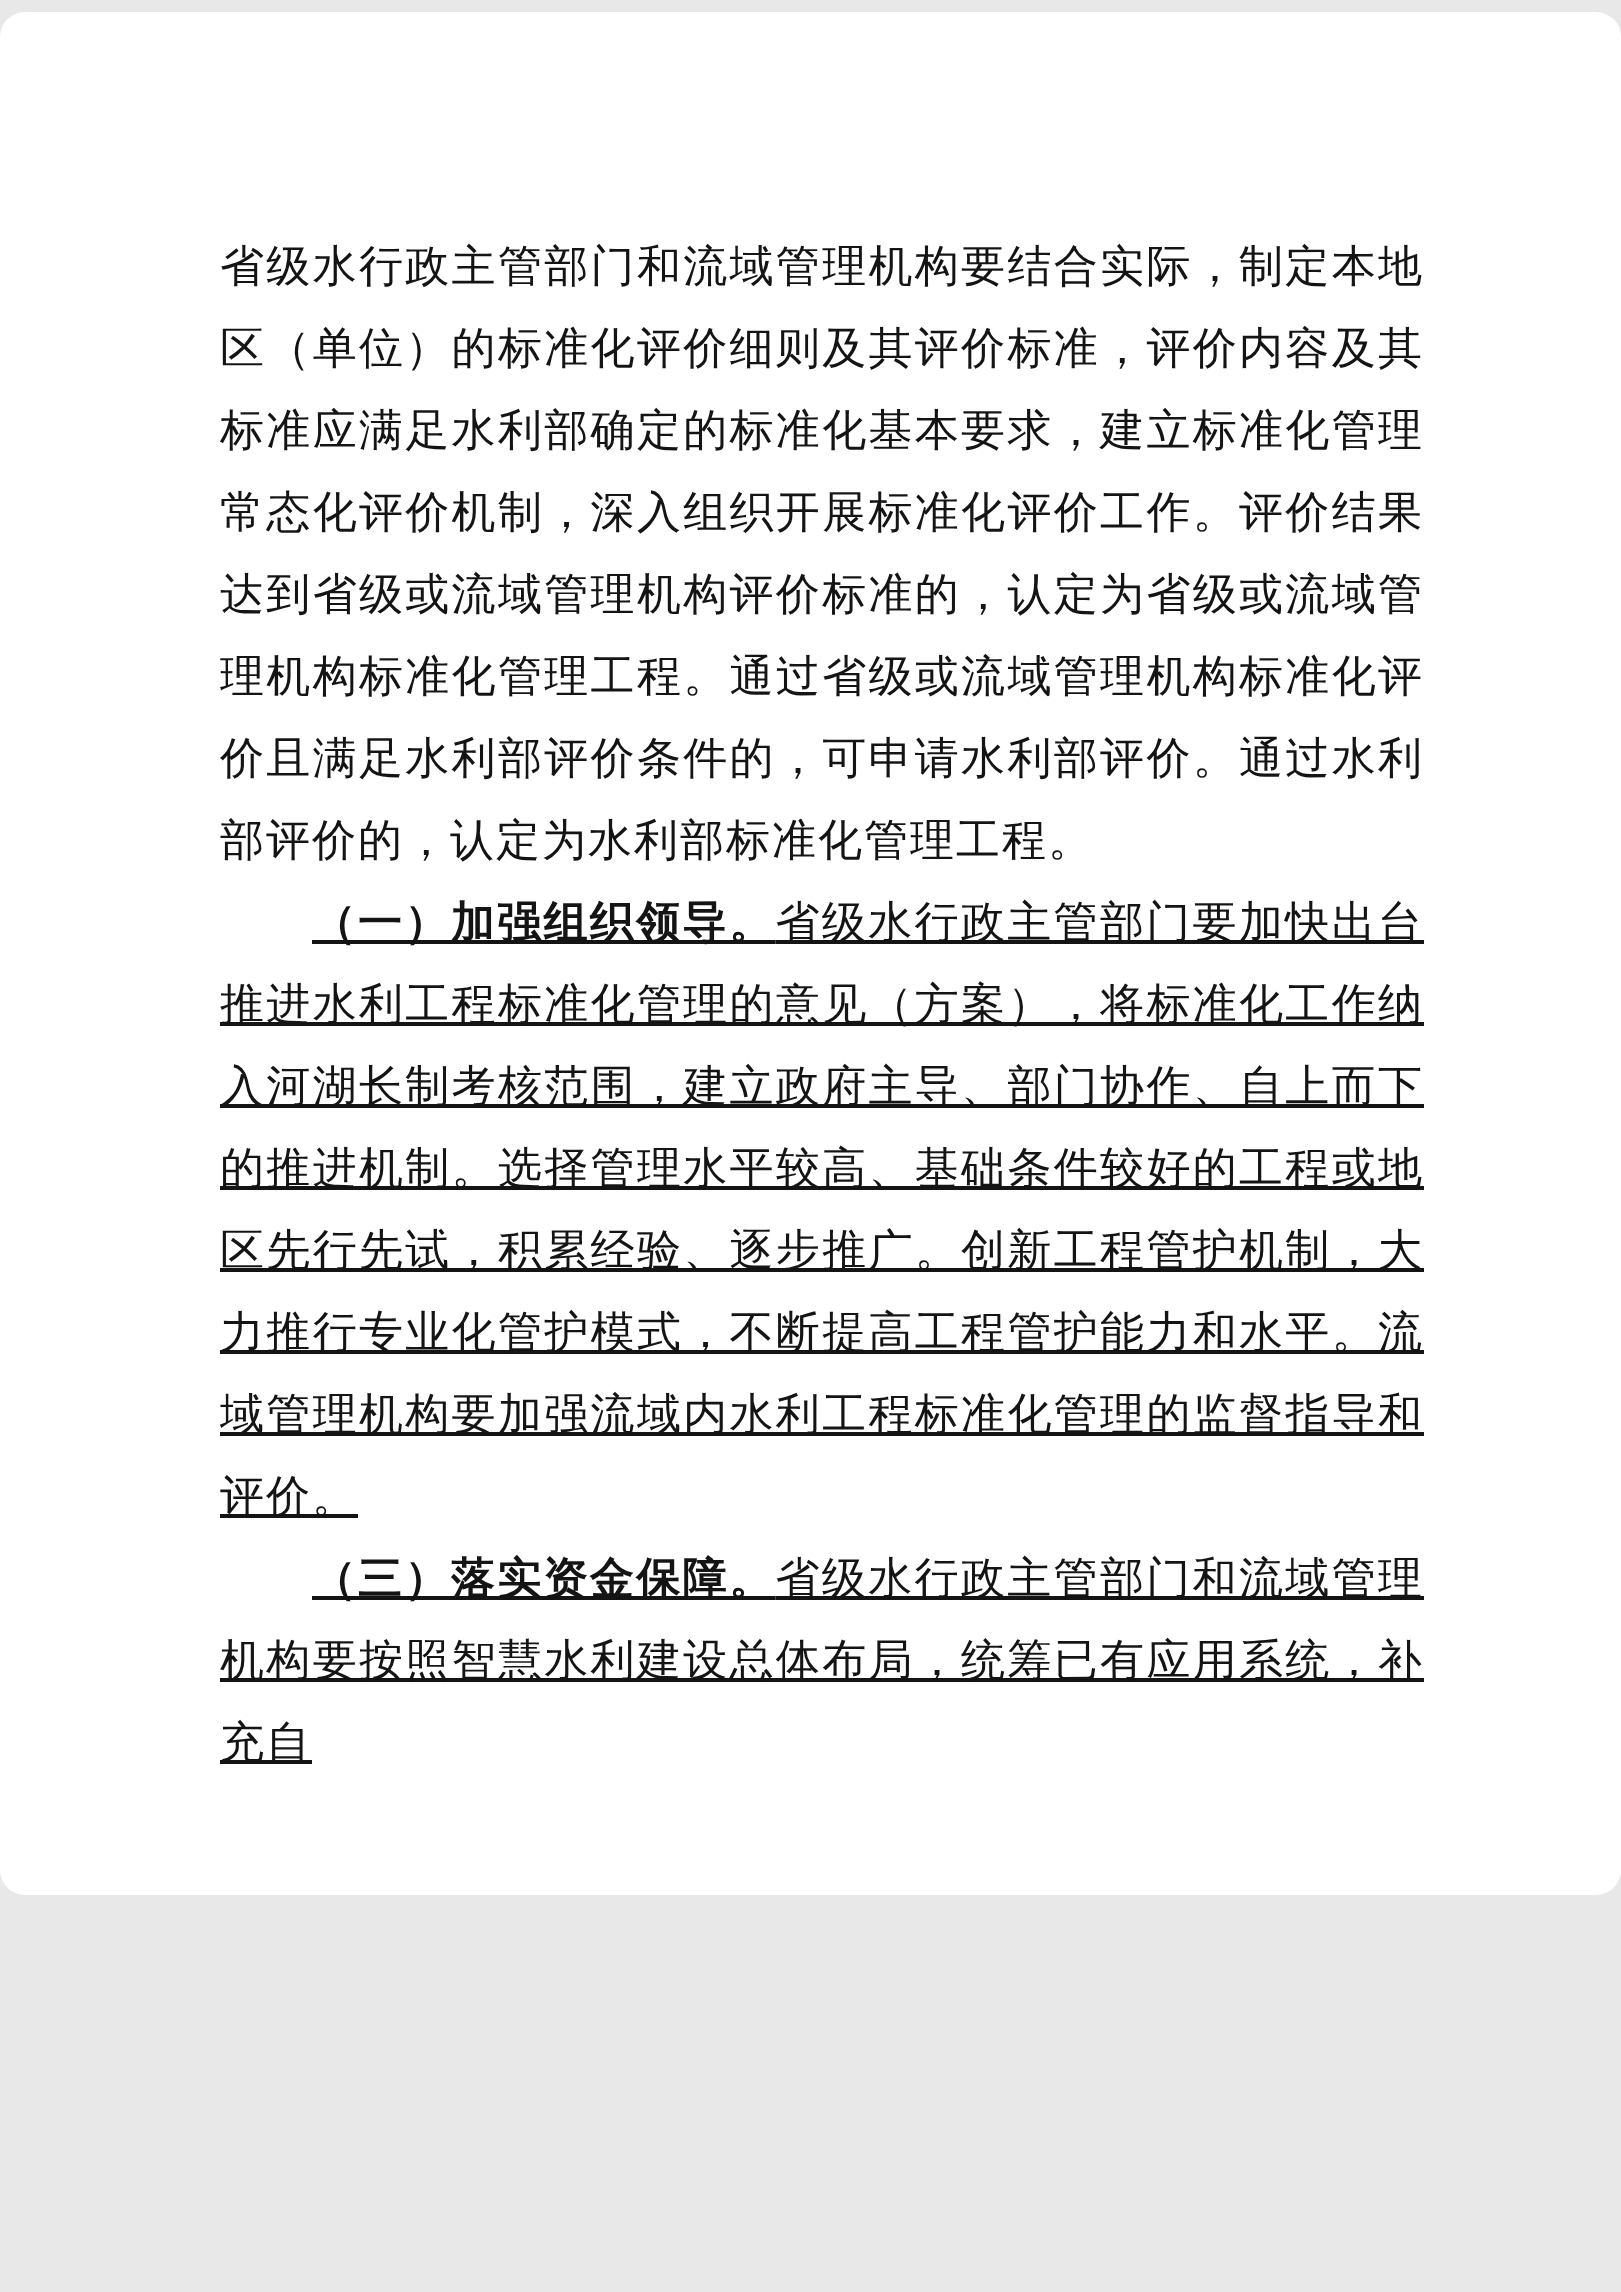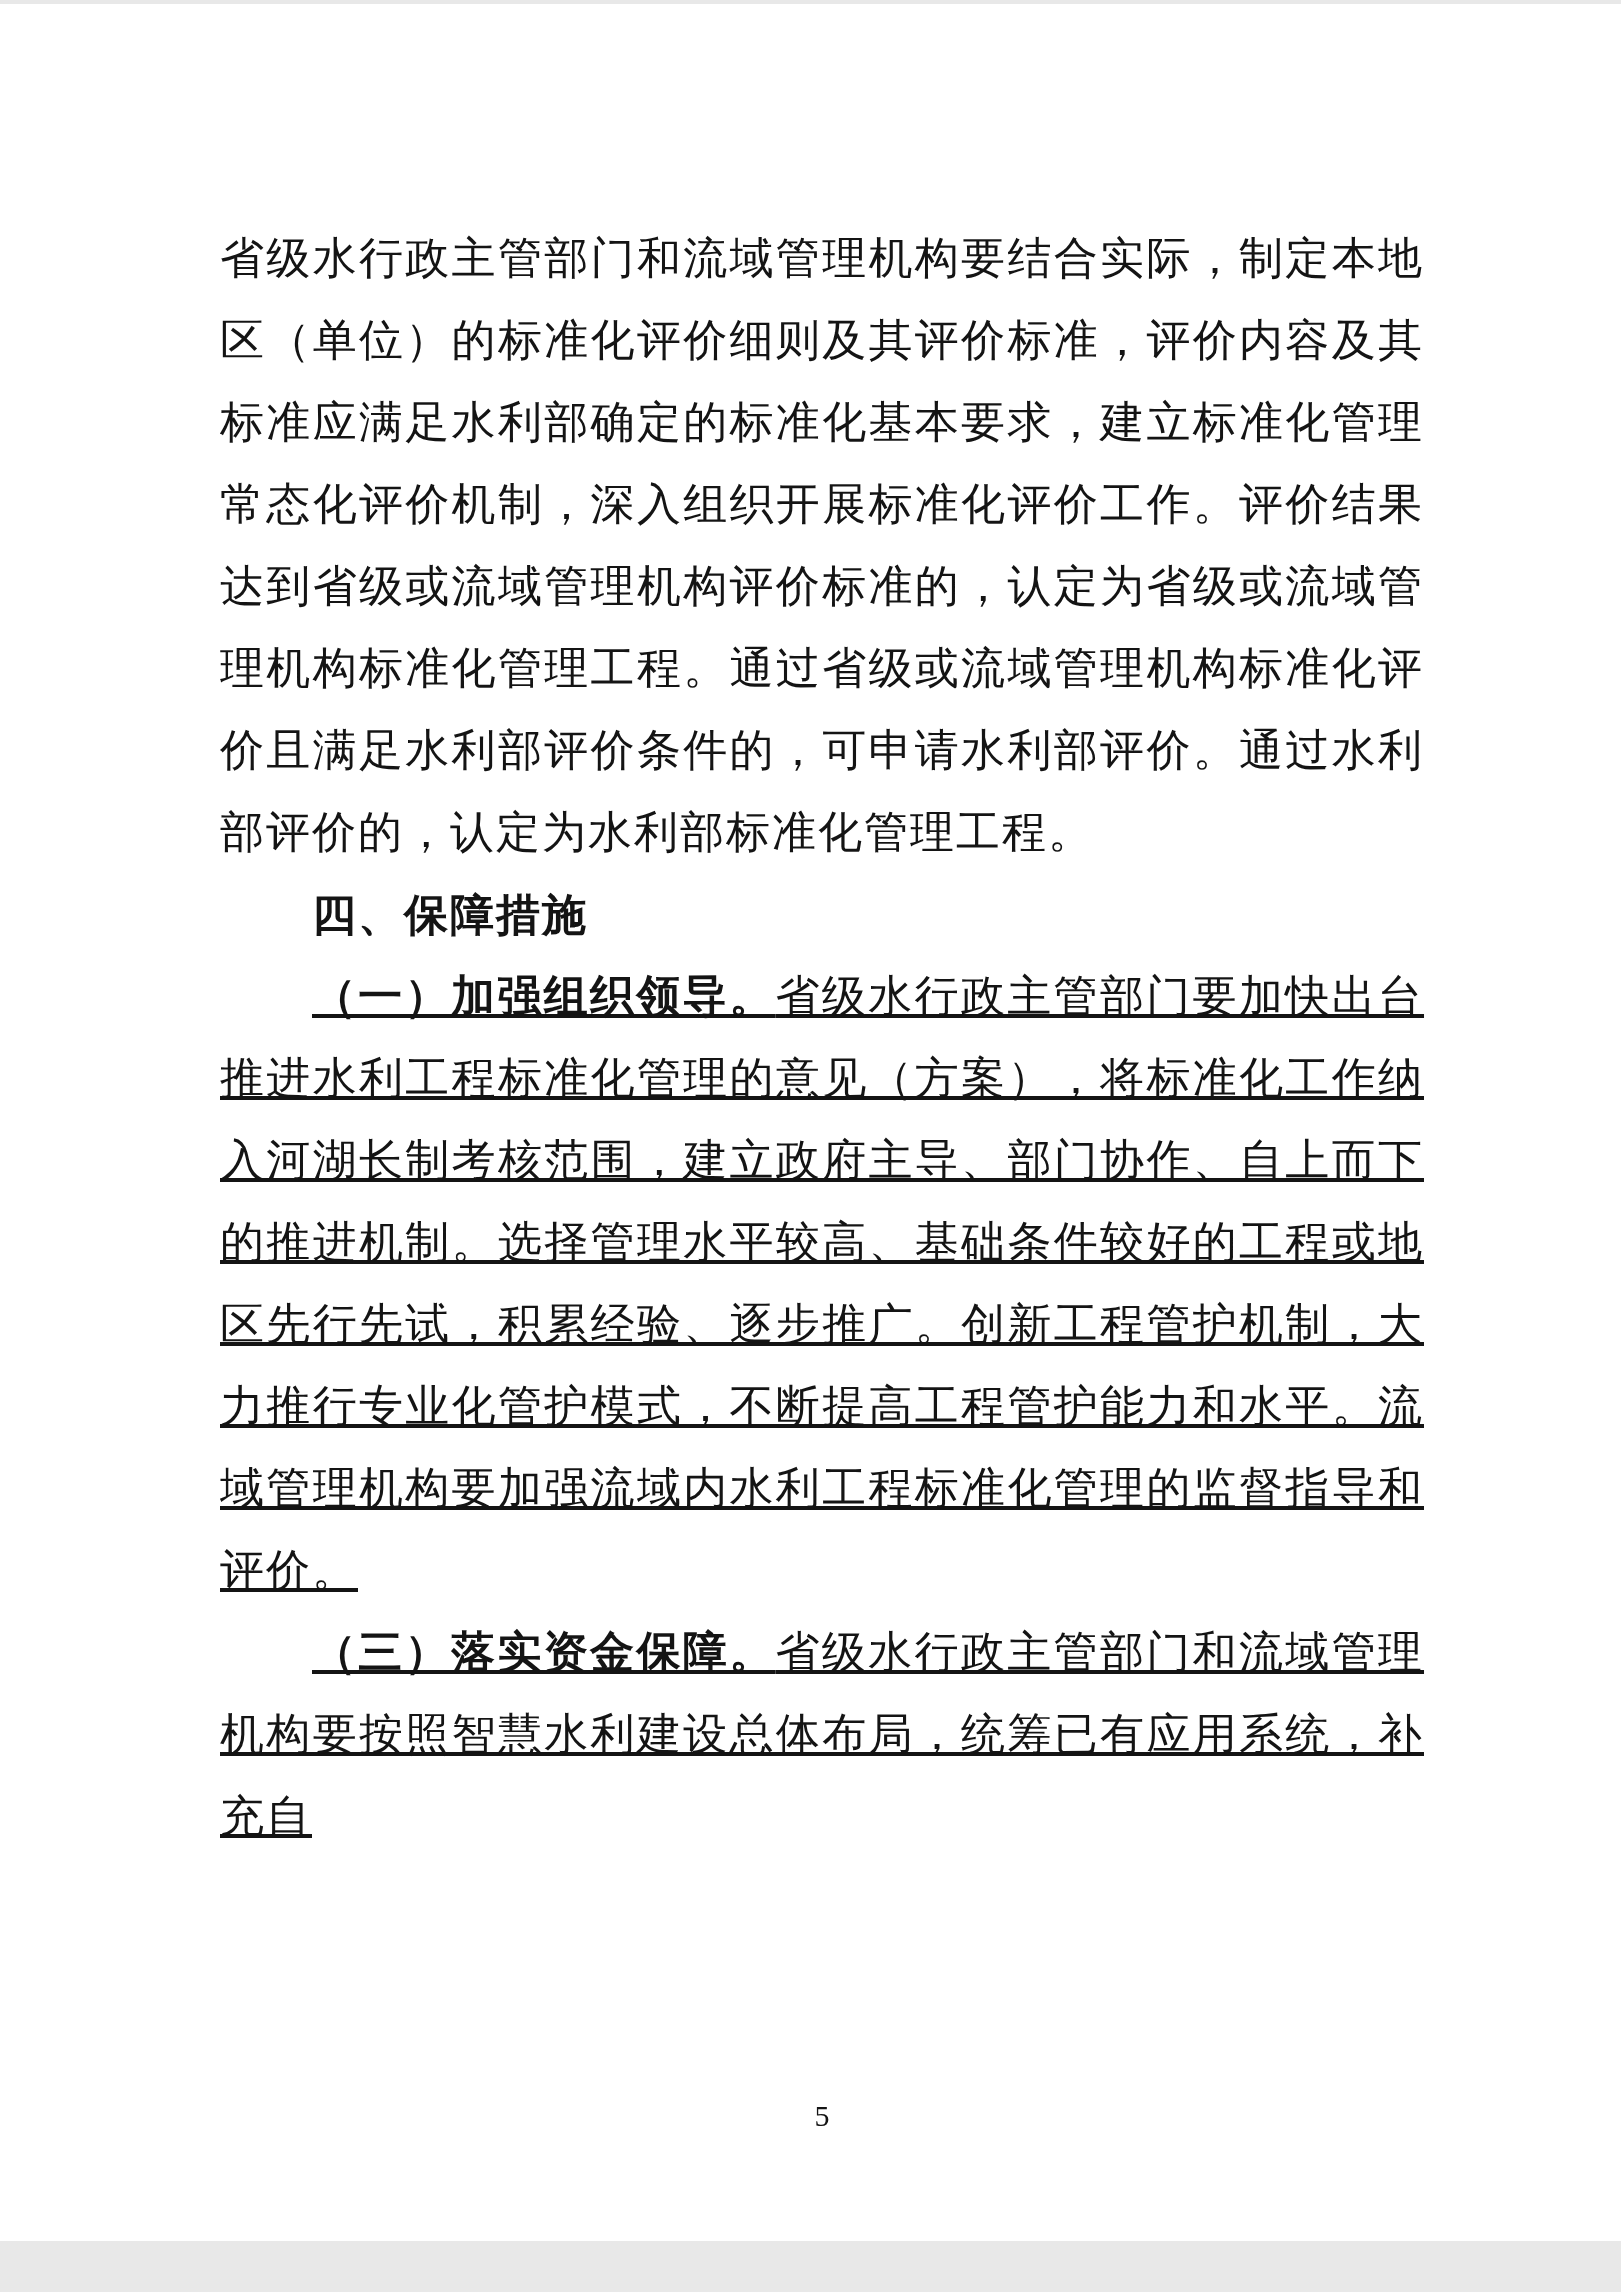--- a/index.html
+++ b/index.html
@@ -3,26 +3,27 @@
 <meta charset="utf-8">
 <style>
   html, body {
     margin: 0;
     padding: 0;
     background: #e8e8e8;
   }
   .page {
     position: relative;
     width: 1621px;
-    height: 2237px;
-    margin: 4px auto;
+    height: 1883px;
+    margin: 12px auto;
     background: #ffffff;
     overflow: hidden;
     font-family: "Liberation Serif", "DejaVu Serif", serif;
     color: #141414;
+    border-radius: 25px;
   }
   .content {
     position: absolute;
     left: 220px;
     top: 214px;
     width: 1204px;
     font-size: 44px;
     line-height: 82px;
     letter-spacing: 2px;
     text-align: justify;
@@ -57,21 +58,20 @@
   }
 </style>
 </head>
 <body>
 
 <div class="page">
   <div class="content">
 
     <p class="para">省级水行政主管部门和流域管理机构要结合实际，制定本地区（单位）的标准化评价细则及其评价标准，评价内容及其标准应满足水利部确定的标准化基本要求，建立标准化管理常态化评价机制，深入组织开展标准化评价工作。评价结果达到省级或流域管理机构评价标准的，认定为省级或流域管理机构标准化管理工程。通过省级或流域管理机构标准化评价且满足水利部评价条件的，可申请水利部评价。通过水利部评价的，认定为水利部标准化管理工程。</p>
 
-    <p class="section-heading">四、保障措施</p>
 
     <p class="para-indent"><span class="lead">（一）加强组织领导。</span><span>省级水行政主管部门要加快出台推进水利工程标准化管理的意见（方案），将标准化工作纳入河湖长制考核范围，建立政府主导、部门协作、自上而下的推进机制。选择管理水平较高、基础条件较好的工程或地区先行先试，积累经验、逐步推广。创新工程管护机制，大力推行专业化管护模式，不断提高工程管护能力和水平。流域管理机构要加强流域内水利工程标准化管理的监督指导和评价。</span></p>
 
 
     <p class="para-indent"><span class="lead">（三）落实资金保障。</span><span>省级水行政主管部门和流域管理机构要按照智慧水利建设总体布局，统筹已有应用系统，补充自</span></p>
 
   </div>
 
   <div class="page-number">5</div>
 </div>

